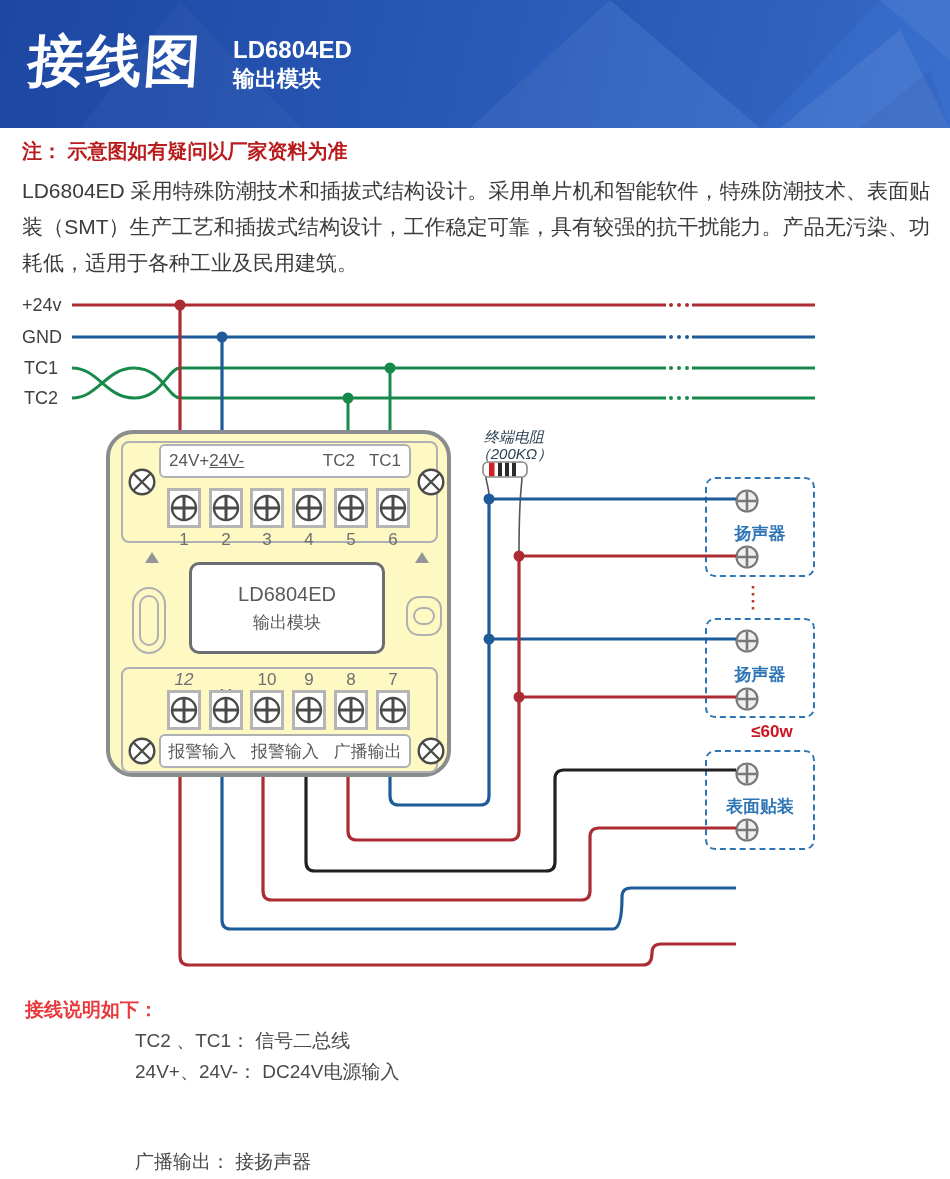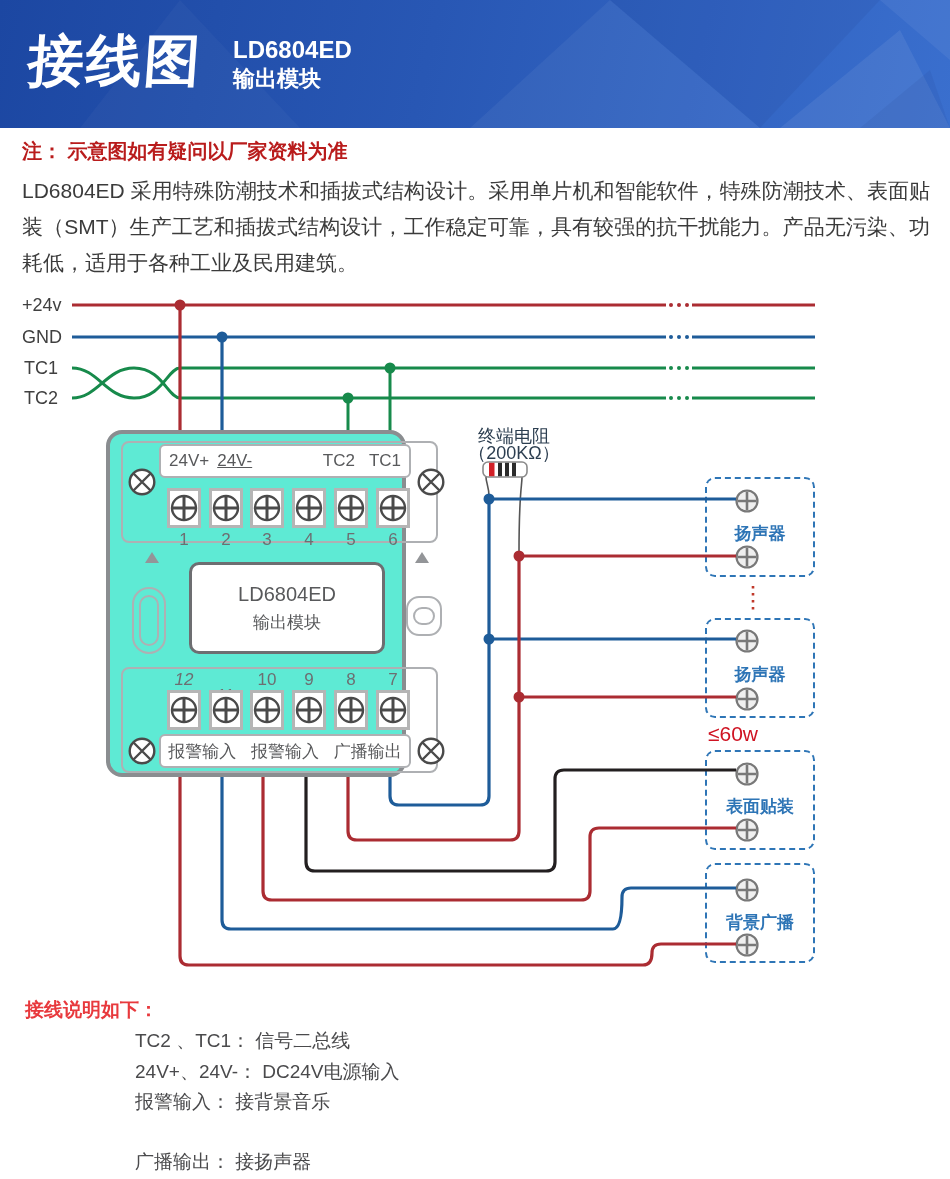--- a/index.html
+++ b/index.html
@@ -20,50 +20,50 @@
   .desc{position:absolute;left:22px;top:173px;width:908px;color:#3b3b3b;font-size:21px;
         line-height:36px;text-align:justify;}
 
   
   .bus-label{position:absolute;width:46px;color:#404040;font-size:18px;text-align:left;}
 
   
   .wires{position:absolute;left:0;top:0;z-index:3;pointer-events:none;}
 
   
-  .module{position:absolute;left:106px;top:430px;width:300px;height:347px;background:#5eead4;
-          border:4px solid #8a8d90;border-radius:16px;z-index:4;box-sizing:border-box;}
+  .module{position:absolute;left:106px;top:430px;width:345px;height:347px;background:#fef9c3;
+          border:4px solid #8a8d90;border-radius:27px;z-index:4;box-sizing:border-box;}
   .panel{position:absolute;border:2px solid #aeb0b3;border-radius:8px;box-sizing:border-box;}
   .strip{position:absolute;border:2px solid #aeb0b3;border-radius:6px;box-sizing:border-box;
          display:flex;align-items:center;color:#58595b;font-size:17px;background:#fff;}
   .term{position:absolute;width:34px;height:40px;}
   .num{position:absolute;width:40px;text-align:center;color:#6d6e71;font-size:17px;}
   .screwX{position:absolute;width:30px;height:30px;}
   .tri{position:absolute;width:0;height:0;border-left:7px solid transparent;
        border-right:7px solid transparent;border-bottom:11px solid #939598;}
   .pill-outer{position:absolute;border:2px solid #aeb0b3;box-sizing:border-box;}
   .pill-inner{position:absolute;border:2px solid #aeb0b3;box-sizing:border-box;}
   .label-box{position:absolute;left:79px;top:128px;width:196px;height:92px;border:3px solid #6d6e71;
              border-radius:10px;box-sizing:border-box;display:flex;flex-direction:column;
              align-items:center;justify-content:center;gap:5px;background:#fff;}
   .label-box .m1{color:#58595b;font-size:20px;}
   .label-box .m2{color:#58595b;font-size:17px;}
 
   
   .res-label{position:absolute;left:462px;top:428px;width:104px;text-align:center;color:#2c3e50;
-             font-size:18px;line-height:17px;z-index:2;}
+             font-size:15px;line-height:17px;z-index:2;font-style:italic;}
 
   
   .dev{position:absolute;left:705px;width:110px;height:100px;border:2px dashed #2e75b6;
        border-radius:10px;box-sizing:border-box;z-index:1;}
   .dev .dname{position:absolute;left:0;right:0;top:43px;text-align:center;color:#2e75b6;
               font-size:17px;font-weight:bold;}
   .dev .screw{position:absolute;left:27px;width:26px;height:26px;}
-  .power{position:absolute;left:678px;top:722px;width:110px;text-align:center;color:#cf1322;
-         font-size:21px;font-weight:normal;z-index:1;}
+  .power{position:absolute;left:717px;top:722px;width:110px;text-align:center;color:#cf1322;
+         font-size:17px;font-weight:bold;z-index:1;}
 
   
   .legend-title{position:absolute;left:25px;top:997px;color:#e8393d;font-size:19px;font-weight:bold;}
   .legend-item{position:absolute;left:135px;color:#4a4a4c;font-size:19px;}
 </style>
 </head>
 <body>
 
 <div class="page">
 
@@ -120,31 +120,20 @@
       <circle cx="13" cy="13" r="10.5" fill="#efefef" stroke="#787878" stroke-width="2.2"></circle>
       <path d="M13,3.5 V22.5 M3.5,13 H22.5" stroke="#787878" stroke-width="2.6"></path>
     </svg>
     <div class="dname">表面贴装</div>
     <svg class="screw" style="top:65px;" viewBox="0 0 26 26">
       <circle cx="13" cy="13" r="10.5" fill="#efefef" stroke="#787878" stroke-width="2.2"></circle>
       <path d="M13,3.5 V22.5 M3.5,13 H22.5" stroke="#787878" stroke-width="2.6"></path>
     </svg>
   </div>
 
-  <div class="dev" style="top:863px;">
-    <svg class="screw" style="top:12px;" viewBox="0 0 26 26">
-      <circle cx="13" cy="13" r="10.5" fill="#efefef" stroke="#787878" stroke-width="2.2"></circle>
-      <path d="M13,3.5 V22.5 M3.5,13 H22.5" stroke="#787878" stroke-width="2.6"></path>
-    </svg>
-    <div class="dname" style="top:46px;">背景广播</div>
-    <svg class="screw" style="top:67px;" viewBox="0 0 26 26">
-      <circle cx="13" cy="13" r="10.5" fill="#efefef" stroke="#787878" stroke-width="2.2"></circle>
-      <path d="M13,3.5 V22.5 M3.5,13 H22.5" stroke="#787878" stroke-width="2.6"></path>
-    </svg>
-  </div>
 
   <svg class="wires" width="950" height="1179" viewBox="0 0 950 1179">
 
     <path d="M72,305 H666" stroke="#ab2c32" stroke-width="3.2" fill="none"></path>
     <path d="M692,305 H815" stroke="#ab2c32" stroke-width="3.2" fill="none"></path>
     <circle cx="671" cy="305" r="2" fill="#ab2c32"></circle>
       <circle cx="679" cy="305" r="2" fill="#ab2c32"></circle>
       <circle cx="687" cy="305" r="2" fill="#ab2c32"></circle>
 
     <path d="M72,337 H666" stroke="#1e5c99" stroke-width="3.2" fill="none"></path>
@@ -210,21 +199,21 @@
   <div class="res-label">
     <div>终端电阻</div>
     <div>（200KΩ）</div>
   </div>
 
   <div class="module">
 
     <div class="panel" style="left:11px;top:7px;width:317px;height:102px;"></div>
     <div class="strip" style="left:49px;top:10px;width:252px;height:34px;padding:0 8px;">
       <span>24V+</span>
-      <span style="margin-left:8px;text-decoration:underline;">24V-</span>
+      <span style="text-decoration:underline;">24V-</span>
       <span style="margin-left:auto;">TC2</span>
       <span style="margin-left:14px;">TC1</span>
     </div>
 
     <svg class="screwX" style="left:17px;top:33px;" viewBox="0 0 30 30">
       <circle cx="15" cy="15" r="12.3" fill="#fff" stroke="#4a4a4a" stroke-width="2.4"></circle>
       <path d="M6.5,6.5 L23.5,23.5 M23.5,6.5 L6.5,23.5" stroke="#4a4a4a" stroke-width="2.4"></path>
     </svg>
     <svg class="screwX" style="left:306px;top:33px;" viewBox="0 0 30 30">
       <circle cx="15" cy="15" r="12.3" fill="#fff" stroke="#4a4a4a" stroke-width="2.4"></circle>
@@ -334,16 +323,15 @@
     </svg>
     <svg class="screwX" style="left:306px;top:302px;" viewBox="0 0 30 30">
       <circle cx="15" cy="15" r="12.3" fill="#fff" stroke="#4a4a4a" stroke-width="2.4"></circle>
       <path d="M6.5,6.5 L23.5,23.5 M23.5,6.5 L6.5,23.5" stroke="#4a4a4a" stroke-width="2.4"></path>
     </svg>
   </div>
 
   <div class="legend-title">接线说明如下：</div>
   <div class="legend-item" style="top:1028px;">TC2 、TC1： 信号二总线</div>
   <div class="legend-item" style="top:1059px;">24V+、24V-： DC24V电源输入</div>
-  <div class="legend-item" style="top:1089px;">报警输入： 接背景音乐</div>
   <div class="legend-item" style="top:1149px;">广播输出： 接扬声器</div>
 
 </div>
 
 </body></html>

